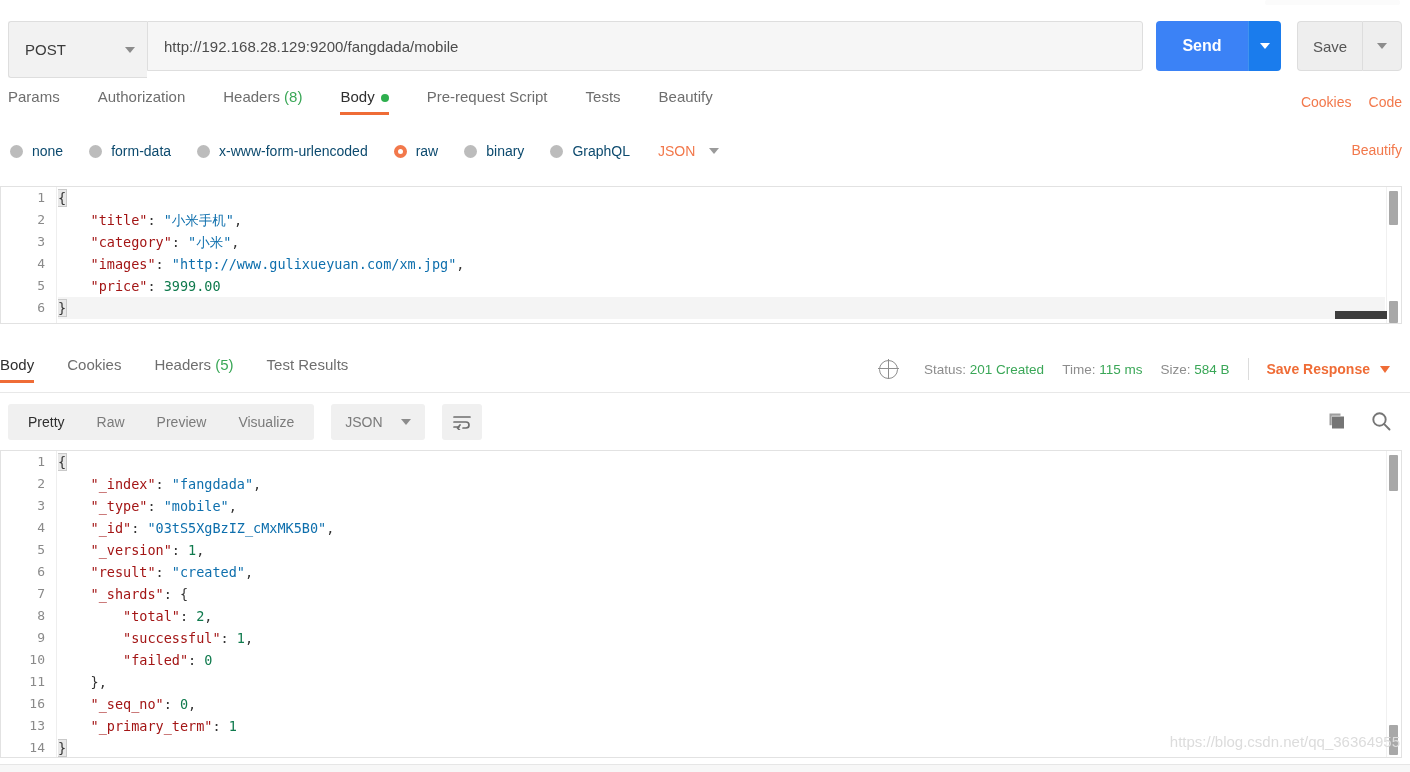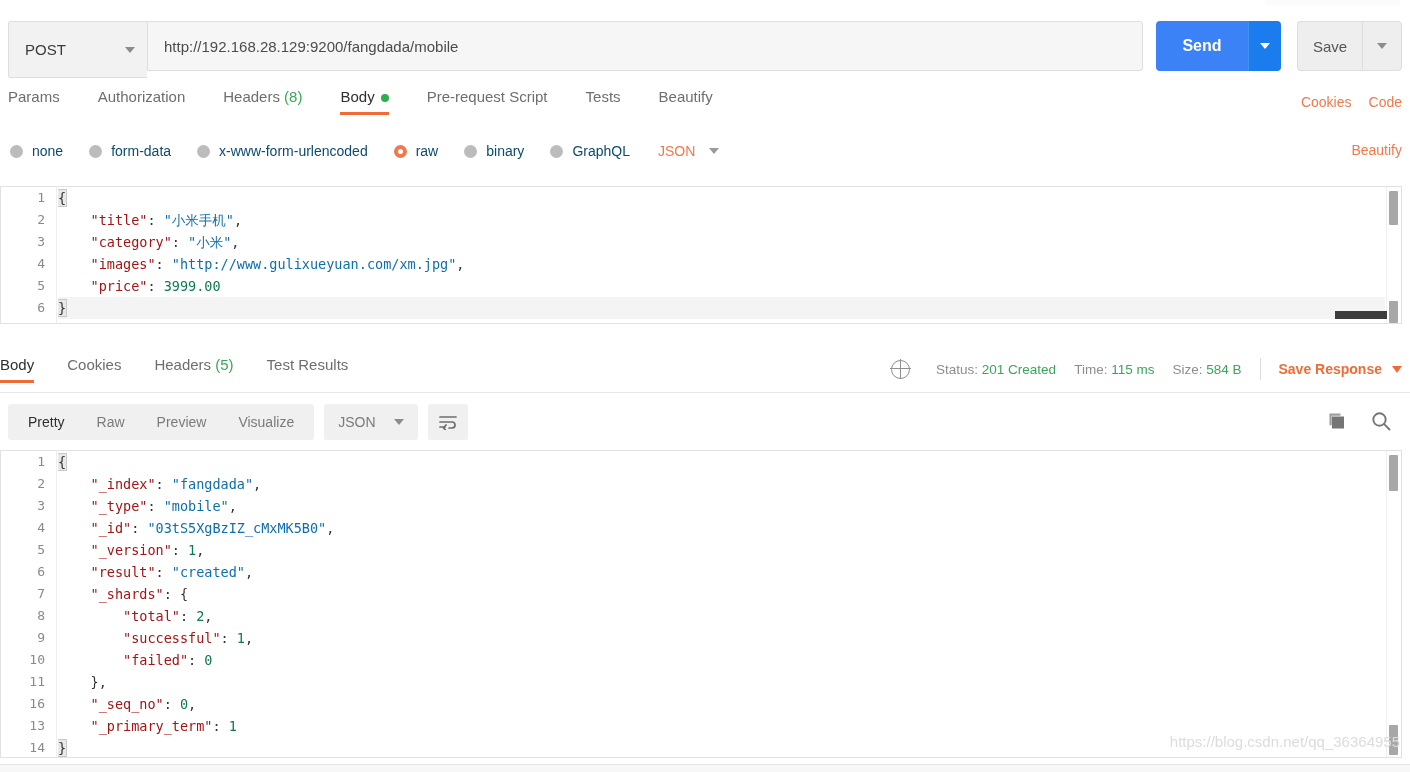--- a/index.html
+++ b/index.html
@@ -230,21 +230,21 @@
     position: absolute; top: 356px; left: 0px;
     display: flex; align-items: flex-start;
   }
   .resp-tabs .tab { margin-right: 33px; }
   .sep-line {
     position: absolute; top: 392px; left: 0; width: 1410px;
     height: 1px; background: #e8e8e8;
   }
 
   .status-bar {
-    position: absolute; top: 358px; right: 8px;
+    position: absolute; top: 358px; right: 20px;
     display: flex; align-items: center; gap: 0px;
   }
   .globe {
     width: 19px; height: 19px; margin-right: 26px;
     border: 1.6px solid #8e8e8e; border-radius: 50%;
     position: relative;
   }
   .globe::before {
     content: ""; position: absolute;
     left: 50%; top: -1.6px; bottom: -1.6px;
@@ -274,21 +274,21 @@
   .caret-sr {
     width: 0; height: 0;
     border-left: 5px solid transparent;
     border-right: 5px solid transparent;
     border-top: 7px solid #ef6c36;
   }
 
   
   .fmt-row {
     position: absolute; top: 404px; left: 8px;
-    display: flex; align-items: center; gap: 10px;
+    display: flex; align-items: center; gap: 17px;
   }
   .fmt-group {
     background: #f0f0f0; border-radius: 3px;
     height: 36px; display: flex; align-items: center;
     padding: 0 4px;
   }
   .fmt-btn {
     font-size: 14px; color: #7b7b7b;
     padding: 0 16px; cursor: pointer;
     line-height: 36px;

